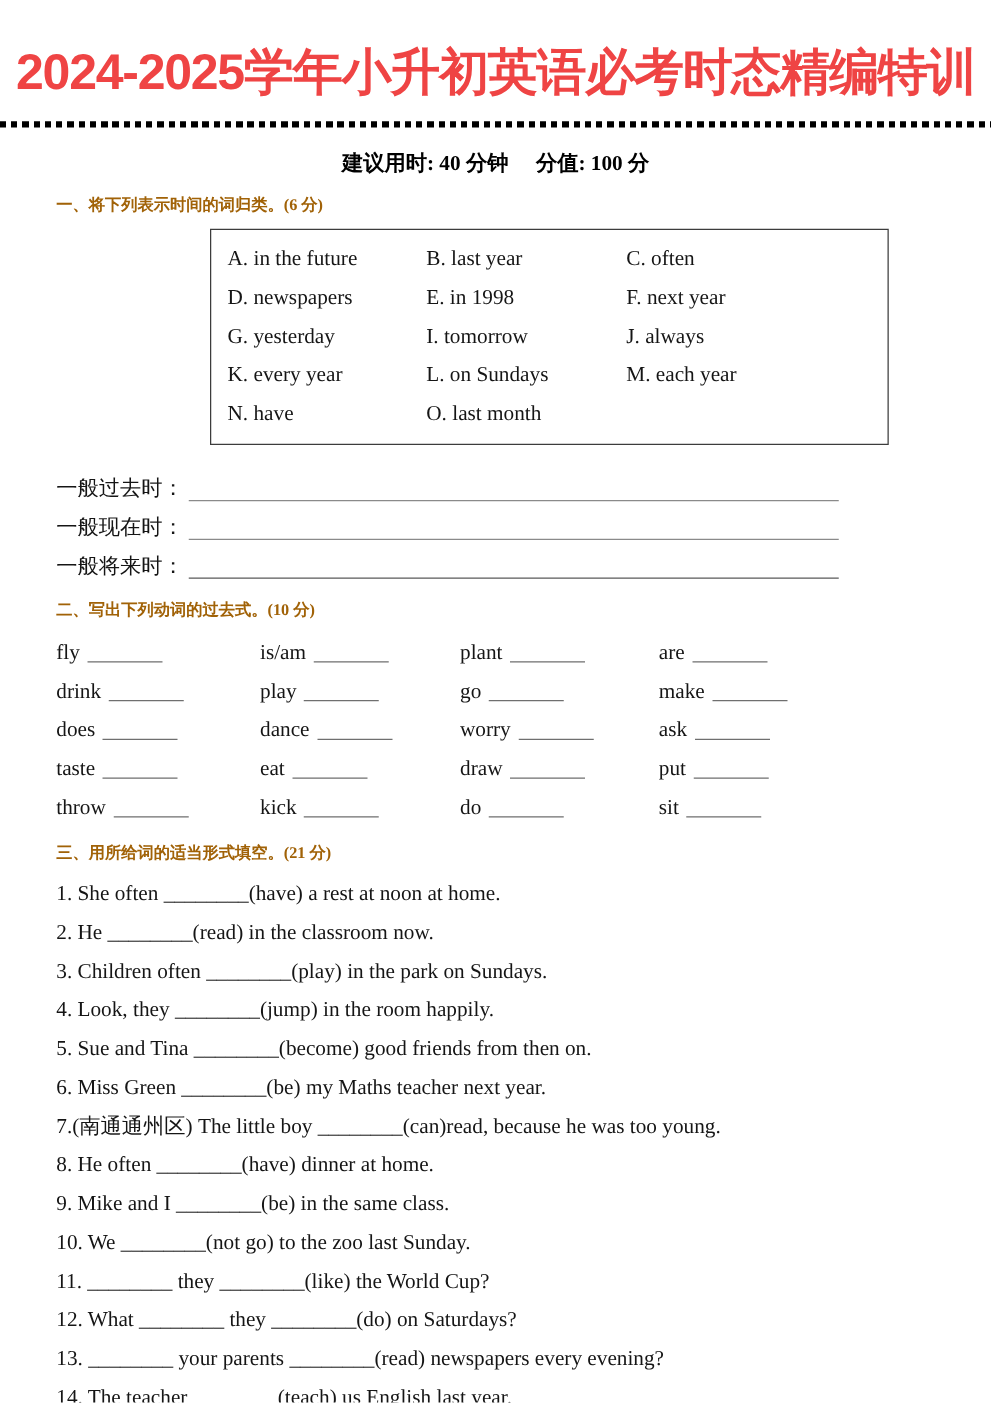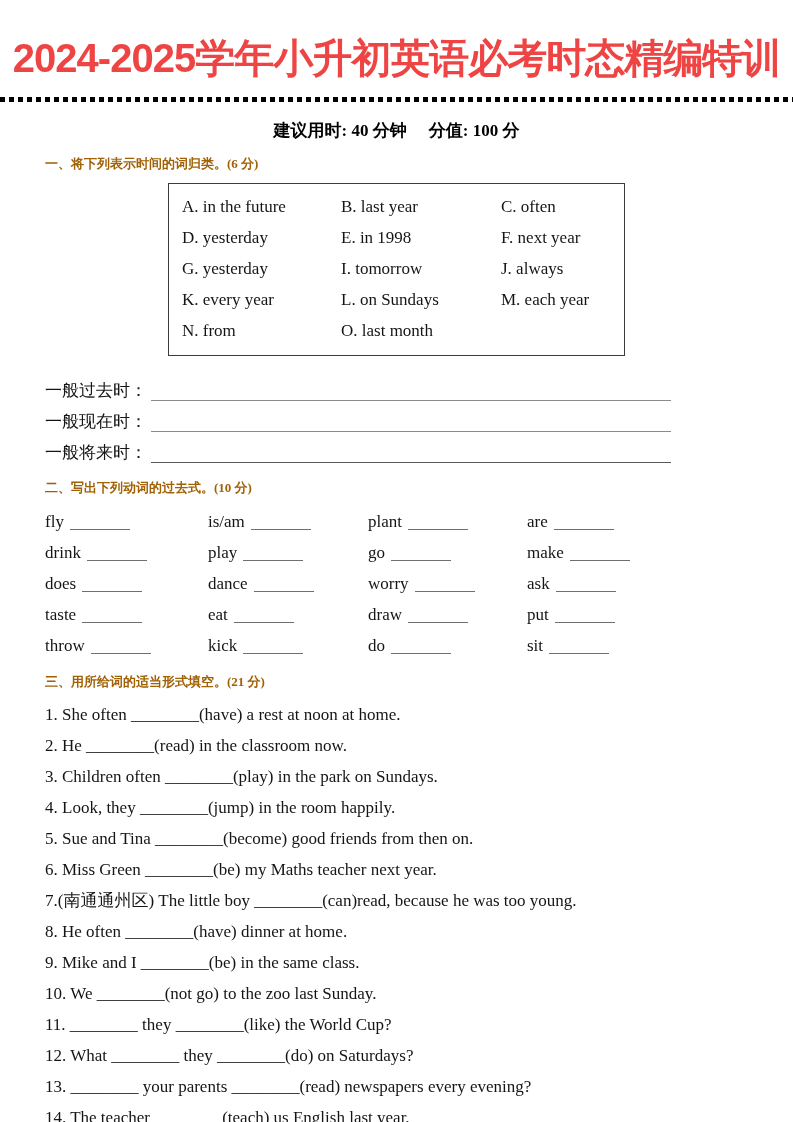--- a/index.html
+++ b/index.html
@@ -45,21 +45,21 @@
   .sec-heading {
     font-weight:bold;
     font-size:13px;
     line-height:24px;
     color:#a16207;
   }
   .sec1-heading { margin-top:9px; }
 
   .options-box {
     margin:7px 0 0 123px;
-    width:457px;
+    width:543px;
     border:1px solid #3c3c3c;
     padding:7px 16px 9px 13px;
     display:grid;
     grid-template-columns:159px 160px auto;
   }
   .options-box .opt { line-height:31px; white-space:nowrap; }
 
   .tense-rows { margin-top:19px; }
   .tense-row { height:31px; line-height:31px; white-space:nowrap; }
   .tense-label { display:inline-block; }
@@ -107,30 +107,30 @@
   </div>
 
   <div class="content">
 
     <div class="sec-heading sec1-heading">一、将下列表示时间的词归类。(6 分)</div>
 
     <div class="options-box">
       <div class="opt">A. in the future</div>
       <div class="opt">B. last year</div>
       <div class="opt">C. often</div>
-      <div class="opt">D. yesterday</div>
+      <div class="opt">D. newspapers</div>
       <div class="opt">E. in 1998</div>
       <div class="opt">F. next year</div>
       <div class="opt">G. yesterday</div>
       <div class="opt">I. tomorrow</div>
       <div class="opt">J. always</div>
       <div class="opt">K. every year</div>
       <div class="opt">L. on Sundays</div>
       <div class="opt">M. each year</div>
-      <div class="opt">N. from</div>
+      <div class="opt">N. have</div>
       <div class="opt">O. last month</div>
     </div>
 
     <div class="tense-rows">
       <div class="tense-row">
         <span class="tense-label">一般过去时：</span><span class="tense-line"></span>
       </div>
       <div class="tense-row">
         <span class="tense-label">一般现在时：</span><span class="tense-line"></span>
       </div>

